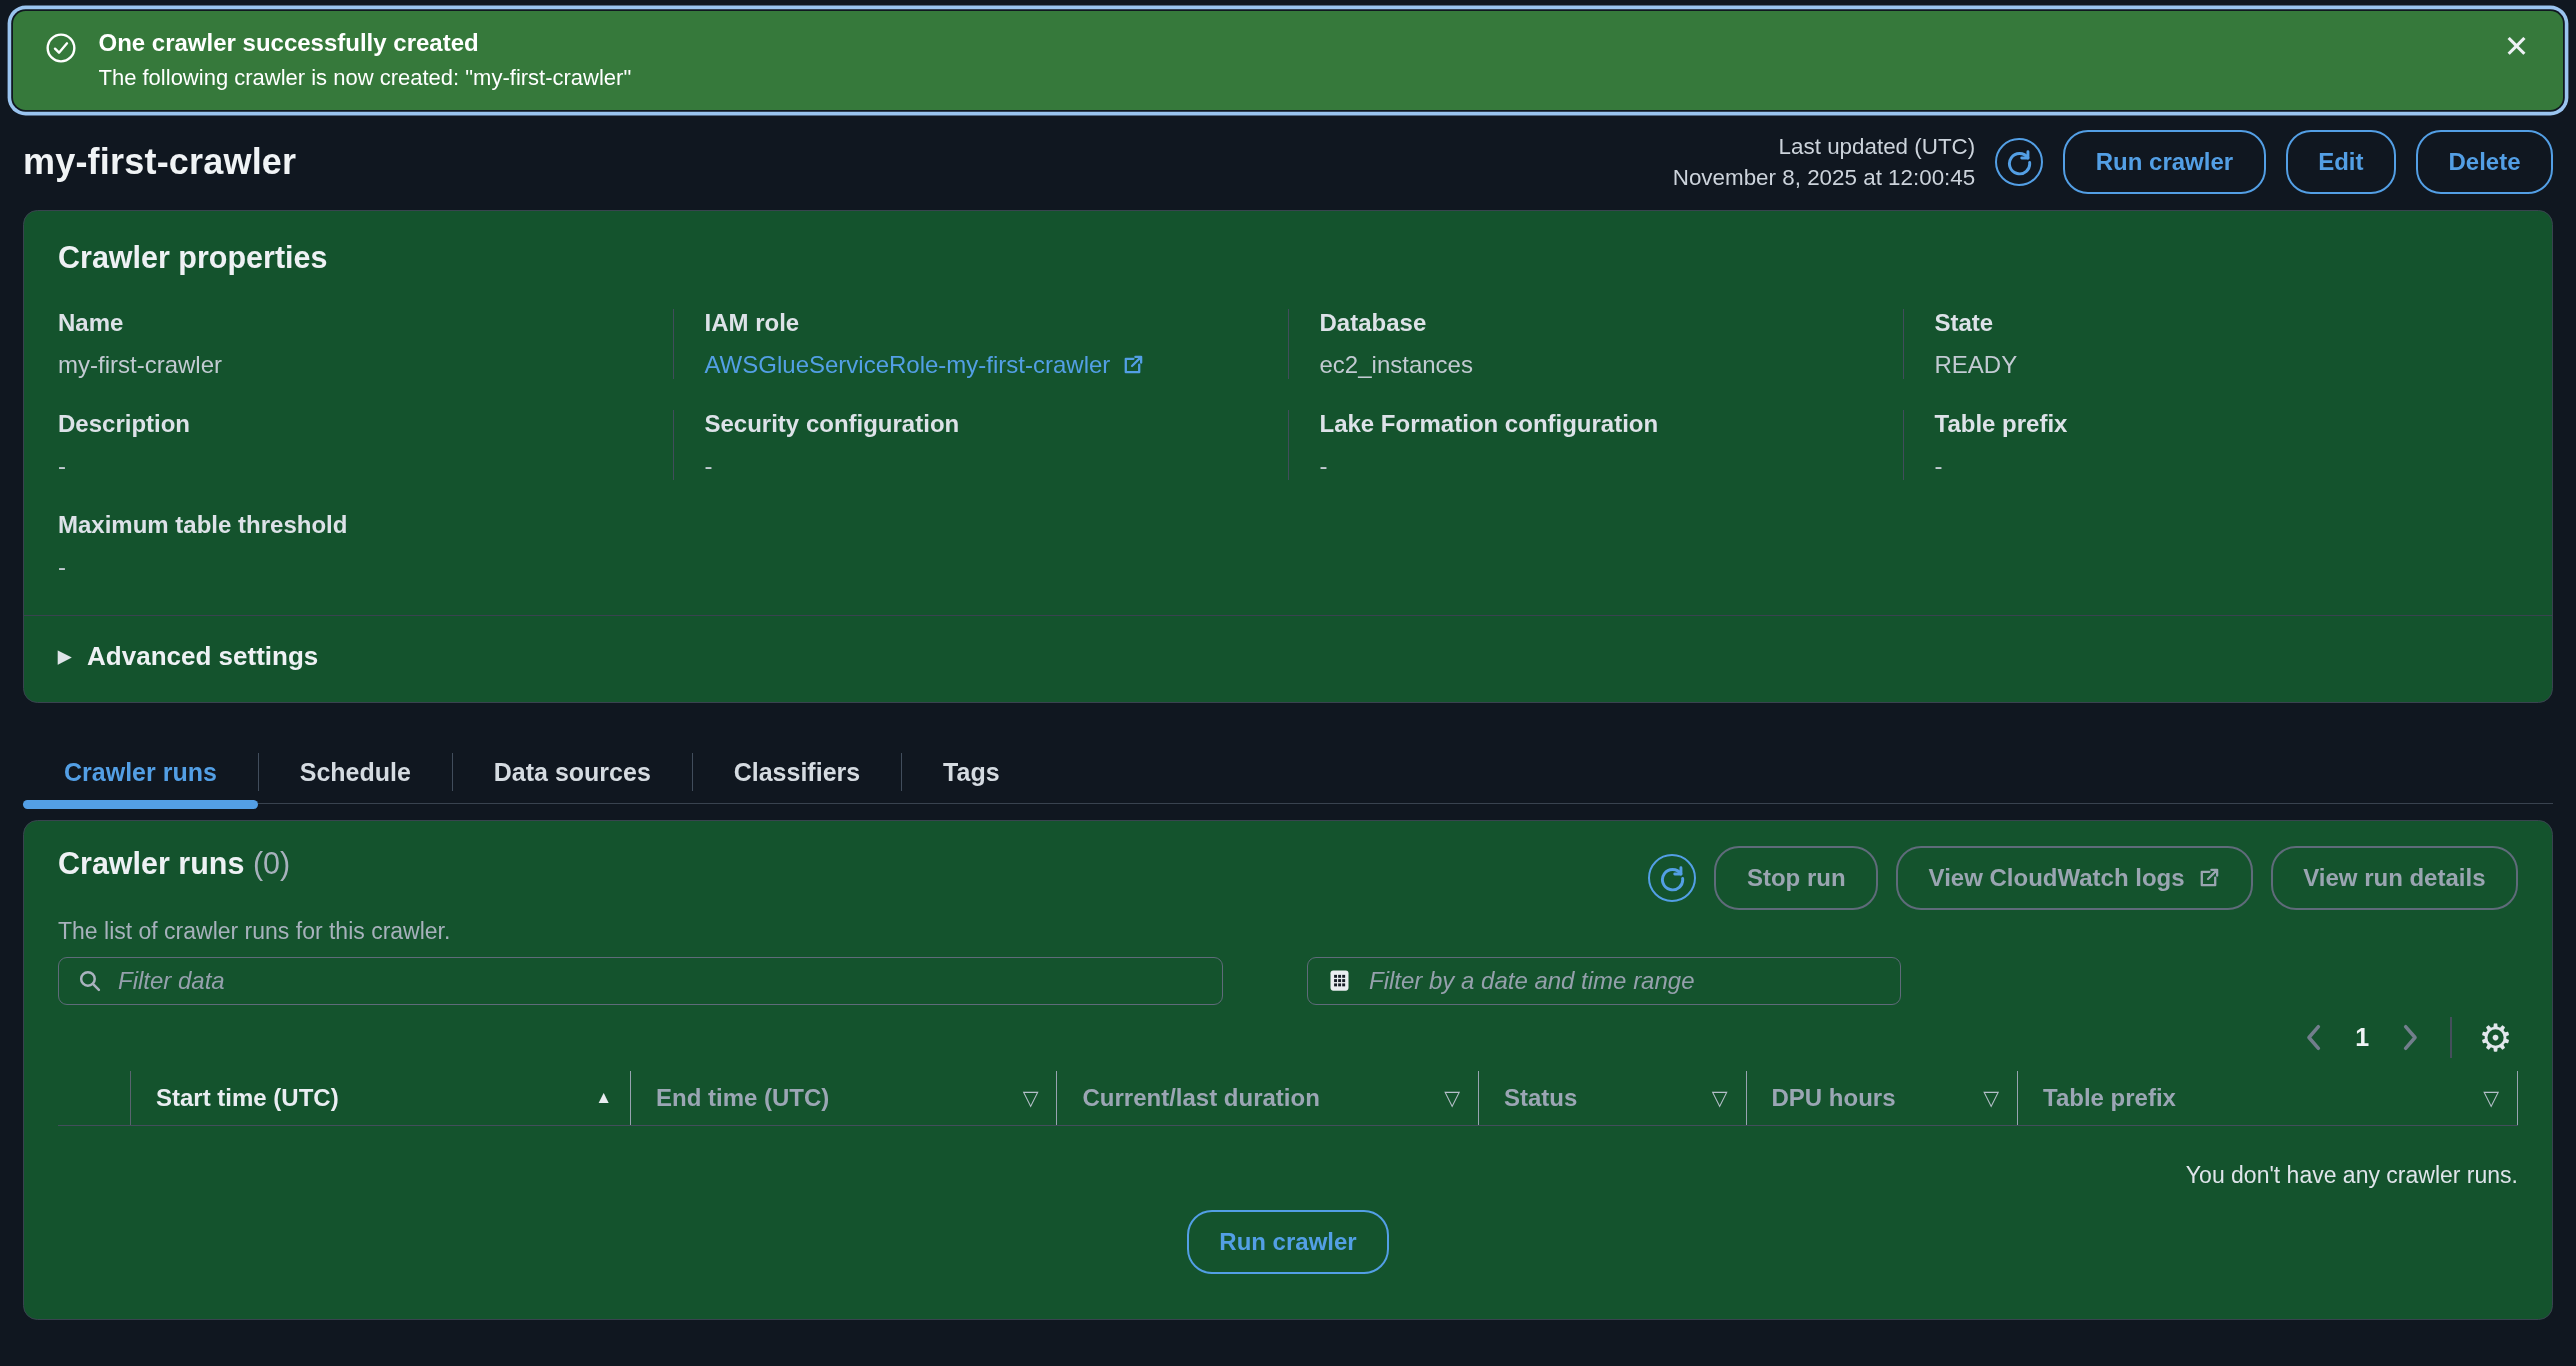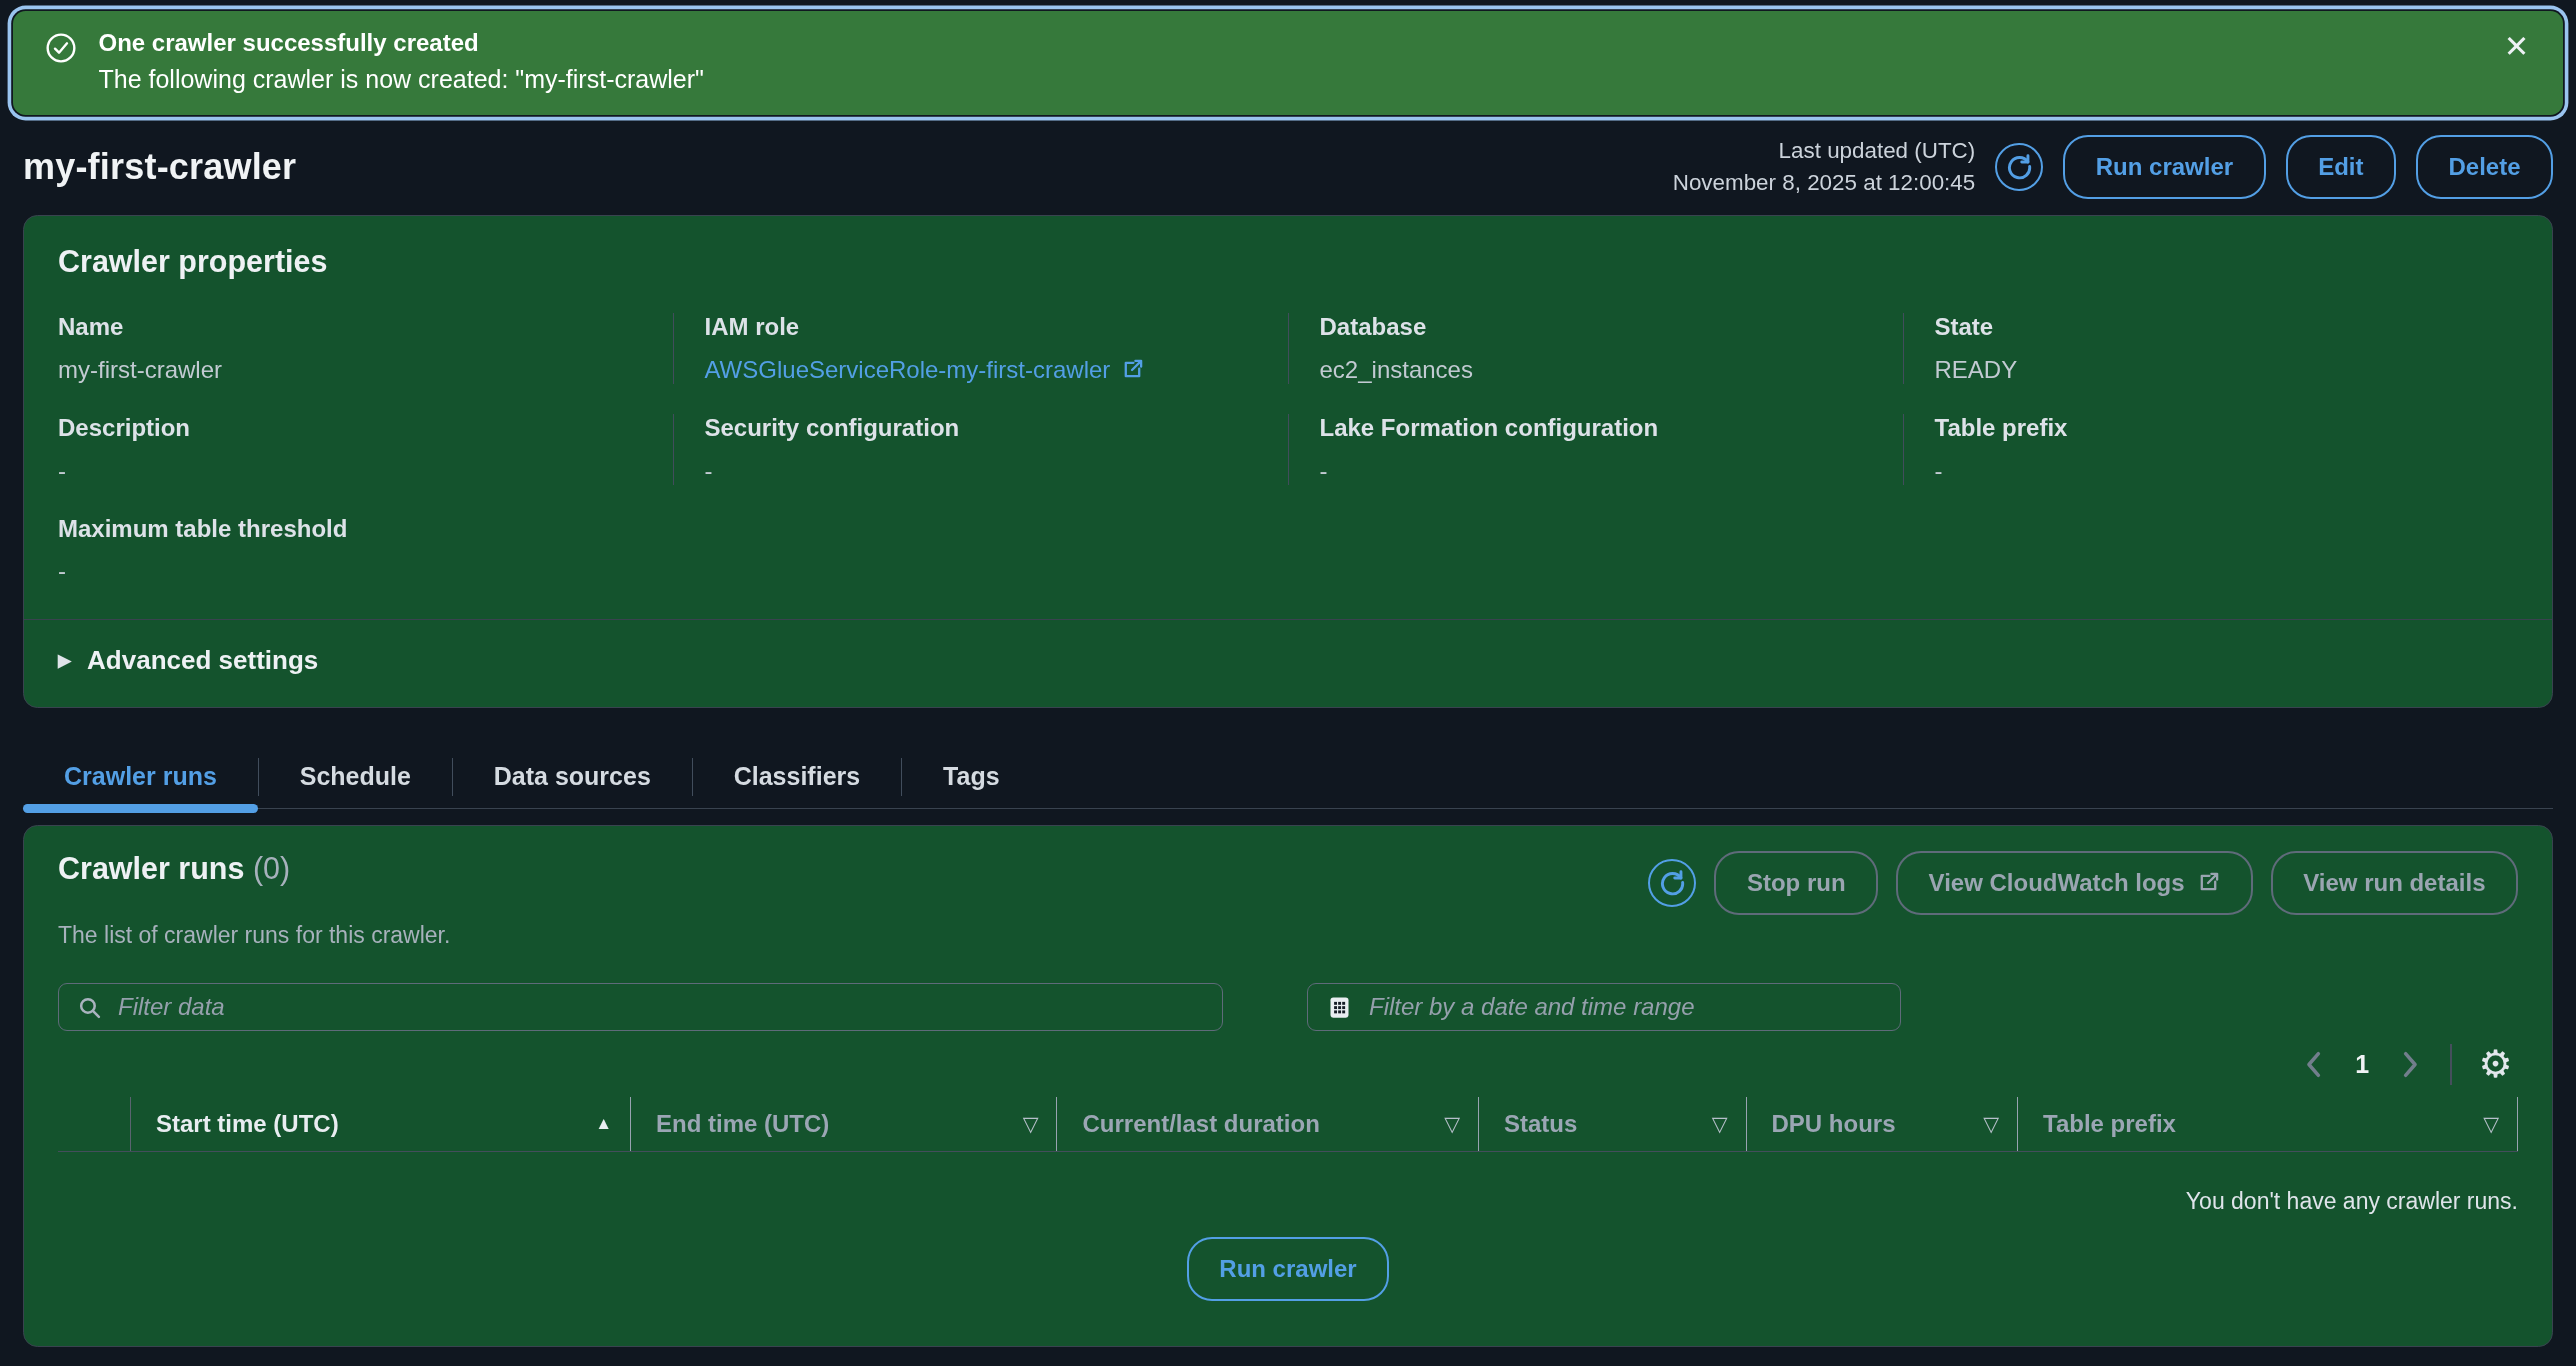--- a/index.html
+++ b/index.html
@@ -14,21 +14,21 @@
   
   .flashbar {
     margin:10.8px 12.6px 0; background:#36793b; border-radius:12.6px;
     box-shadow:0 0 0 1.8px #101720, 0 0 0 5.4px #9ac4ef;
     display:flex; align-items:flex-start; padding:14.4px 27px 16px; min-height:86px;
     color:#ffffff;
   }
   .flash-icon { margin:7.2px 21.5px 0 5.4px; }
   .flash-text { flex:1; line-height:1.5; }
   .flash-title { font-size:24px; font-weight:700; }
-  .flash-msg { font-size:25px; }
+  .flash-msg { font-size:22px; }
   .flash-close {
     margin-left:auto; align-self:flex-start; margin-top:1.8px;
     font-size:30.5px; color:#eef2f5; cursor:pointer; line-height:1;
     background:none; border:none; padding:3.6px 7.2px; font-family:inherit;
   }
 
   
   .page-header { display:flex; align-items:center; padding:0 23px; margin-top:20px; }
   .page-title { font-size:36px; font-weight:700; color:#f0f3f5; letter-spacing:0.2px; }
   .header-right { margin-left:auto; display:flex; align-items:center; gap:20px; }
@@ -83,21 +83,21 @@
   }
   .tab-sep { width:0.9px; height:38px; background:#414d5c; flex:none; }
 
   
   .panel-head { display:flex; align-items:flex-start; }
   .panel-title { font-size:30.5px; font-weight:700; color:#eef1f4; }
   .panel-count { font-weight:400; color:#a7b1bc; }
   .panel-actions { margin-left:auto; display:flex; align-items:center; gap:18px; }
   .desc { font-size:23px; color:#a7b1bc; margin-top:7.2px; }
 
-  .filters { display:flex; margin-top:34px; gap:84px;align-items:center; }
+  .filters { display:flex; margin-top:12px; gap:84px;align-items:center; }
   .input-box {
     display:flex; align-items:center; gap:16px; height:48px;
     border:1.8px solid #5f6b7a; border-radius:9px; padding:0 18px; background:transparent;
   }
   .search-box { width:1165px; }
   .date-box { width:594px; }
   .placeholder { font-style:italic; color:#95a0ac; font-size:24px; }
 
   .pagination { display:flex; align-items:center; justify-content:flex-end; gap:25px; margin-top:12.6px; padding-right:3.6px; }
   .pag-btn { background:none; border:none; padding:3.6px; cursor:pointer; color:#727e8c; }

